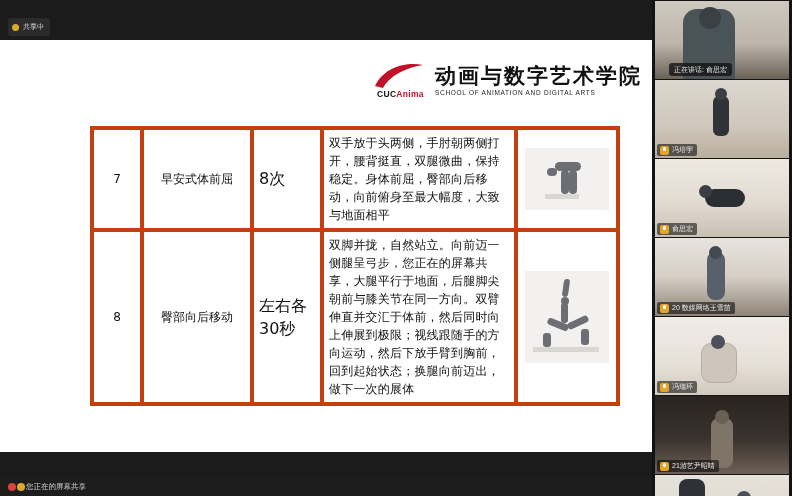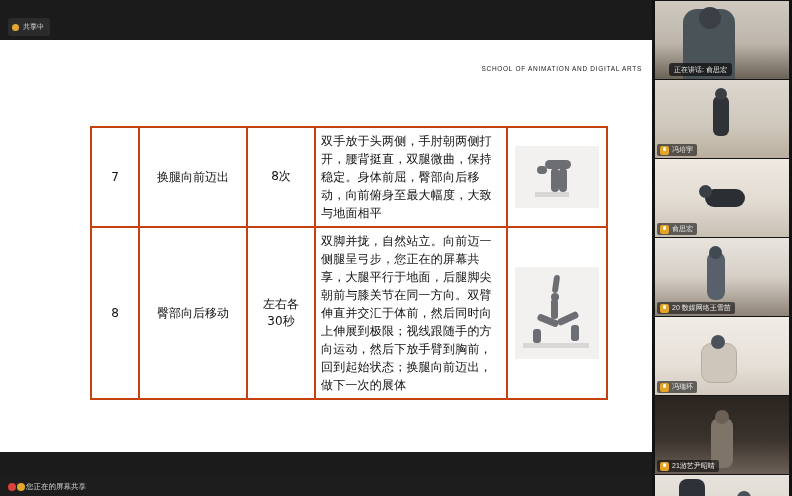--- a/index.html
+++ b/index.html
@@ -99,29 +99,29 @@
   
   .tbl {
     position: absolute;
     left: 90px;
     top: 86px;
     width: 482px;
     border-collapse: collapse;
     table-layout: fixed;
   }
   .tbl td {
-    border: 2px solid #c2410c;
+    border: 4px solid #c2410c;
     padding: 4px 5px;
     vertical-align: middle;
     color: #111;
     font-family: "DejaVu Sans", "Liberation Sans", sans-serif;
   }
   .c-num      { width: 36px;  text-align: center; font-size: 12px; }
   .c-name     { width: 96px;  text-align: center; font-size: 12px; }
-  .c-count    { width: 56px;  text-align: center; font-size: 12px; line-height: 1.45; }
+  .c-count    { width: 56px;  font-size: 16px; line-height: 1.45; }
   .c-desc     { width: 180px; font-size: 12px; line-height: 1.5; letter-spacing: .2px; }
   .c-pic      { width: 88px;  padding: 2px; text-align: center; }
 
   .pic-box {
     width: 84px;
     height: 62px;
     margin: 0 auto;
     background: #f2f1ef;
     position: relative;
     overflow: hidden;
@@ -242,30 +242,39 @@
   <div class="topstrip"></div>
 
   <div class="share-badge">
     <span class="dot"></span>
     <span class="txt">共享中</span>
   </div>
 
   <div class="stage">
 
     <div class="slide-header">
+      <div class="logo-mark">
+        <svg width="56" height="30" viewBox="0 0 56 30">
+          <path d="M4 24 C14 4, 36 0, 52 3 C38 5, 20 12, 12 26 Z" fill="#c0132a"></path>
+        </svg>
+        <div class="logo-cuc">
+          <span>CUC</span><span class="red">Anima</span>
+        </div>
+      </div>
       <div class="logo-text">
+        <div class="cn">动画与数字艺术学院</div>
         <div class="en">SCHOOL OF ANIMATION AND DIGITAL ARTS</div>
       </div>
     </div>
 
     <table class="tbl">
       <tbody>
           <tr>
         <td class="c-num">7</td>
-        <td class="c-name">换腿向前迈出</td>
+        <td class="c-name">早安式体前屈</td>
         <td class="c-count">8次</td>
         <td class="c-desc">双手放于头两侧，手肘朝两侧打开，腰背挺直，双腿微曲，保持稳定。身体前屈，臀部向后移动，向前俯身至最大幅度，大致与地面相平</td>
         <td class="c-pic">
           <div class="pic-box">
             <div class="fig" style="left:30px;top:14px;width:26px;height:9px;border-radius:5px;"></div>
             <div class="fig" style="left:22px;top:20px;width:10px;height:8px;border-radius:4px;"></div>
             <div class="fig" style="left:36px;top:22px;width:8px;height:24px;border-radius:4px;"></div>
             <div class="fig" style="left:44px;top:22px;width:8px;height:24px;border-radius:4px;"></div>
             <div class="fig" style="left:20px;top:46px;width:34px;height:5px;background:#d9d7d3;"></div>
           </div>

